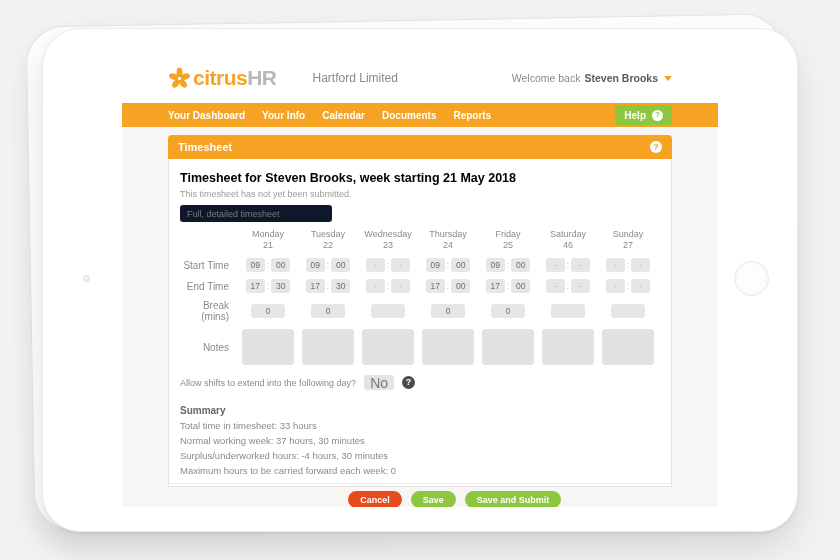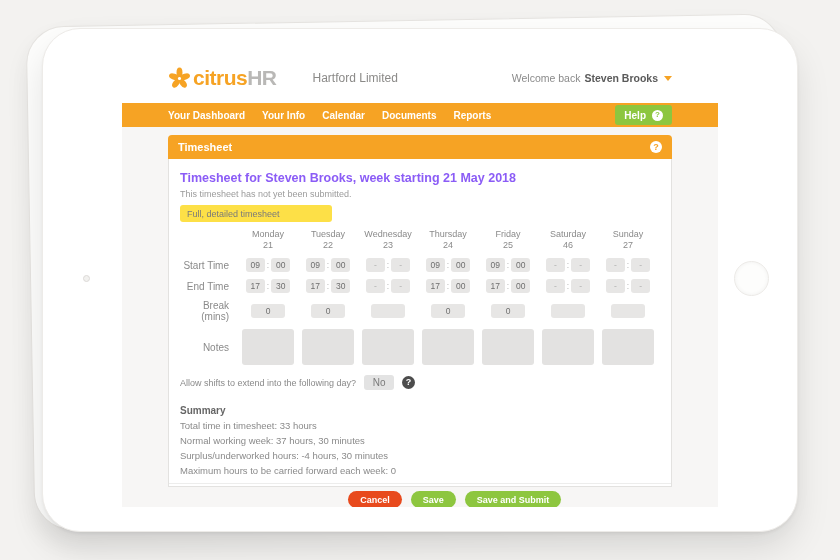--- a/index.html
+++ b/index.html
@@ -56,41 +56,41 @@
     height:20px;padding:0 9px;border-radius:3px;display:flex;align-items:center;gap:6px;cursor:pointer;}
   .q-circle{width:11px;height:11px;border-radius:50%;background:#fff;color:var(--green);
     font-size:8px;font-weight:bold;display:flex;align-items:center;justify-content:center;line-height:1;}
   .page{padding-top:8px;}
   .panel{width:504px;margin:0 auto;}
   .panel-head{height:24px;background:var(--orange);border-radius:4px 4px 0 0;display:flex;
     align-items:center;padding:0 10px;color:#fff;font-weight:bold;font-size:11px;}
   .panel-q{margin-left:auto;width:12px;height:12px;border-radius:50%;background:#fff;
     color:var(--orange);font-size:9px;font-weight:bold;display:flex;align-items:center;justify-content:center;line-height:1;}
   .panel-body{background:#fff;border:1px solid #e3e2e0;border-top:none;padding:12px 11px 0;height:328px;}
-  .heading{font-size:12.5px;font-weight:bold;color:#8b5cf6;}
+  .heading{font-size:12.5px;font-weight:bold;color:#000000;}
   .status{font-size:9px;color:#9b9b9b;margin-top:4px;}
-  .select{margin-top:6px;width:152px;height:17px;background:#fde047;border-radius:3px;
+  .select{margin-top:6px;width:152px;height:17px;background:#0f172a;border-radius:3px;
     font-size:9px;color:#7a7a7a;display:flex;align-items:center;padding:4px 7px;cursor:pointer;}
   
   .grid{margin-top:7px;}
   .trow{display:flex;align-items:center;margin-top:7px;}
   .trow.hdr{margin-top:0;align-items:flex-end;}
   .rlabel{width:58px;font-size:10px;color:#8a8a8a;text-align:right;padding-right:9px;}
   .daycol{width:60px;display:flex;justify-content:center;align-items:center;}
   .dayhead{font-size:9px;color:#8a8a8a;text-align:center;line-height:11px;}
   .tbox{width:19px;height:14px;background:#e7e6e5;border-radius:3px;font-size:8.5px;color:#6e6e6e;
     display:flex;align-items:center;justify-content:center;}
   .tbox.dim{color:#b2b2b2;}
   .colon{font-size:8.5px;color:#b5b5b5;margin:0 2px;}
   .breakbox{width:34px;height:14px;background:#e7e6e5;border-radius:3px;font-size:8.5px;color:#6e6e6e;
     display:flex;align-items:center;justify-content:center;}
   .notebox{width:52px;height:36px;background:#e3e2e1;border-radius:3px;}
   .allow{display:flex;align-items:center;margin-top:10px;font-size:9px;color:#8a8a8a;gap:8px;}
   .no-box{width:30px;height:15px;background:#e3e3e3;border-radius:3px;display:flex;align-items:center;
-    justify-content:center;font-size:10px;color:#7a7a7a;cursor:pointer;}
+    justify-content:center;font-size:14px;color:#7a7a7a;cursor:pointer;}
   .dark-q{width:13px;height:13px;border-radius:50%;background:#4c4c4c;color:#fff;font-size:9px;
     font-weight:bold;display:flex;align-items:center;justify-content:center;line-height:1;}
   .summary{margin-top:12px;}
   .summary-title{font-size:10px;font-weight:bold;color:#666;margin-top:15px;}
   .summary-line{font-size:9.5px;color:#8a8a8a;margin-top:4px;}
   .divider{border-top:1px solid #ededec;margin:7px -11px 0;}
   .btn-row{display:flex;justify-content:center;gap:9px;padding:7px 0 8px;}
   .btn{height:17px;padding:0 12px;border-radius:9px;color:#fff;font-size:9px;font-weight:bold;
     display:flex;align-items:center;cursor:pointer;white-space:nowrap;}
   .btn-blue{background:var(--blue);margin-top:26px;} .btn-red{background:var(--red);} .btn-green{background:var(--green);}

